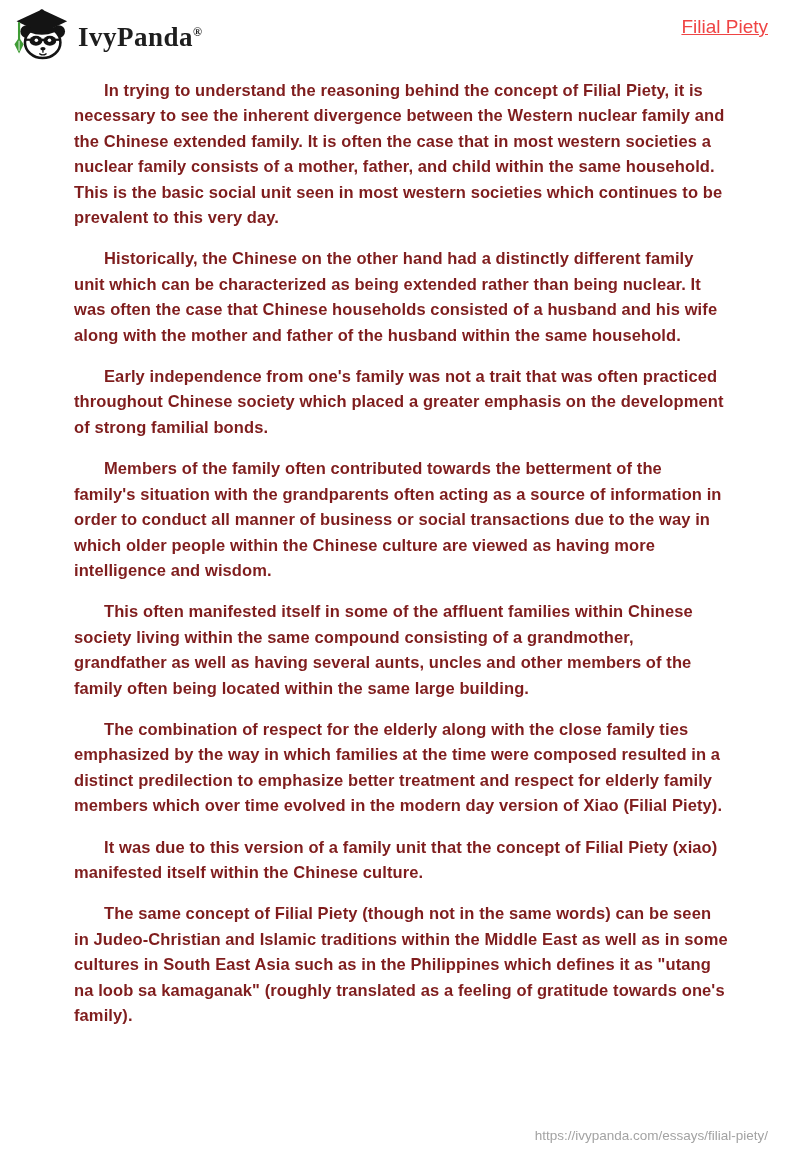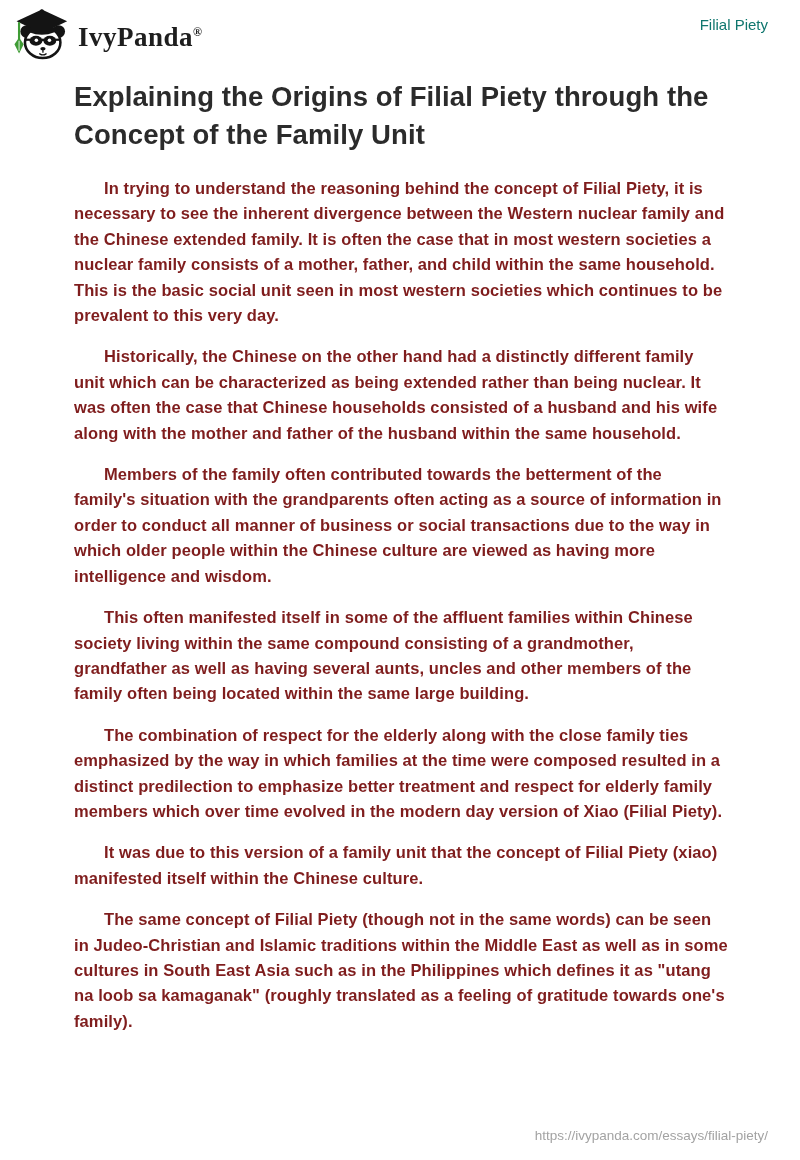--- a/index.html
+++ b/index.html
@@ -39,23 +39,24 @@
     letter-spacing: 0.5px;
     line-height: 1;
     padding-top: 6px;
   }
   .brand-name sup {
     font-size: 12px;
     font-weight: 700;
     vertical-align: super;
   }
   .running-head {
-    font-size: 15px;
-    color: #0f766e;
+    font-size: 19px;
+    color: #ef4444;
     padding-top: 8px;
+    text-decoration: underline;
   }
   
   .content {
     padding: 16px 72px 0 74px;
   }
   .doc-title {
     font-size: 27.5px;
     font-weight: 700;
     color: #2b2b2b;
     line-height: 38px;
@@ -117,24 +118,24 @@
           <path d="M6,34 L11.5,42 L6,53 L0.5,42 Z" fill="#3f9c35"></path>
           <path d="M6,38 L6,50" stroke="#ffffff" stroke-width="1"></path>
         </svg>
       </span>
       <span class="brand-name"><span>IvyPanda</span><sup>®</sup></span>
     </div>
     <div class="running-head">Filial Piety</div>
   </div>
 
   <div class="content">
-    <h1 class="doc-title">Explaining the Origins of Filial Piety through the Concept of the Family Unit</h1>
     <div class="doc-body">
       <p>In trying to understand the reasoning behind the concept of Filial Piety, it is necessary to see the inherent divergence between the Western nuclear family and the Chinese extended family. It is often the case that in most western societies a nuclear family consists of a mother, father, and child within the same household. This is the basic social unit seen in most western societies which continues to be prevalent to this very day.</p>
       <p>Historically, the Chinese on the other hand had a distinctly different family unit which can be characterized as being extended rather than being nuclear. It was often the case that Chinese households consisted of a husband and his wife along with the mother and father of the husband within the same household.</p>
+      <p>Early independence from one's family was not a trait that was often practiced throughout Chinese society which placed a greater emphasis on the development of strong familial bonds.</p>
       <p>Members of the family often contributed towards the betterment of the family's situation with the grandparents often acting as a source of information in order to conduct all manner of business or social transactions due to the way in which older people within the Chinese culture are viewed as having more intelligence and wisdom.</p>
       <p>This often manifested itself in some of the affluent families within Chinese society living within the same compound consisting of a grandmother, grandfather as well as having several aunts, uncles and other members of the family often being located within the same large building.</p>
       <p>The combination of respect for the elderly along with the close family ties emphasized by the way in which families at the time were composed resulted in a distinct predilection to emphasize better treatment and respect for elderly family members which over time evolved in the modern day version of Xiao (Filial Piety).</p>
       <p>It was due to this version of a family unit that the concept of Filial Piety (xiao) manifested itself within the Chinese culture.</p>
       <p>The same concept of Filial Piety (though not in the same words) can be seen in Judeo-Christian and Islamic traditions within the Middle East as well as in some cultures in South East Asia such as in the Philippines which defines it as "utang na loob sa kamaganak" (roughly translated as a feeling of gratitude towards one's family).</p>
     </div>
   </div>
 
   <div class="footer">
     <span class="footer-url">https://ivypanda.com/essays/filial-piety/</span>

